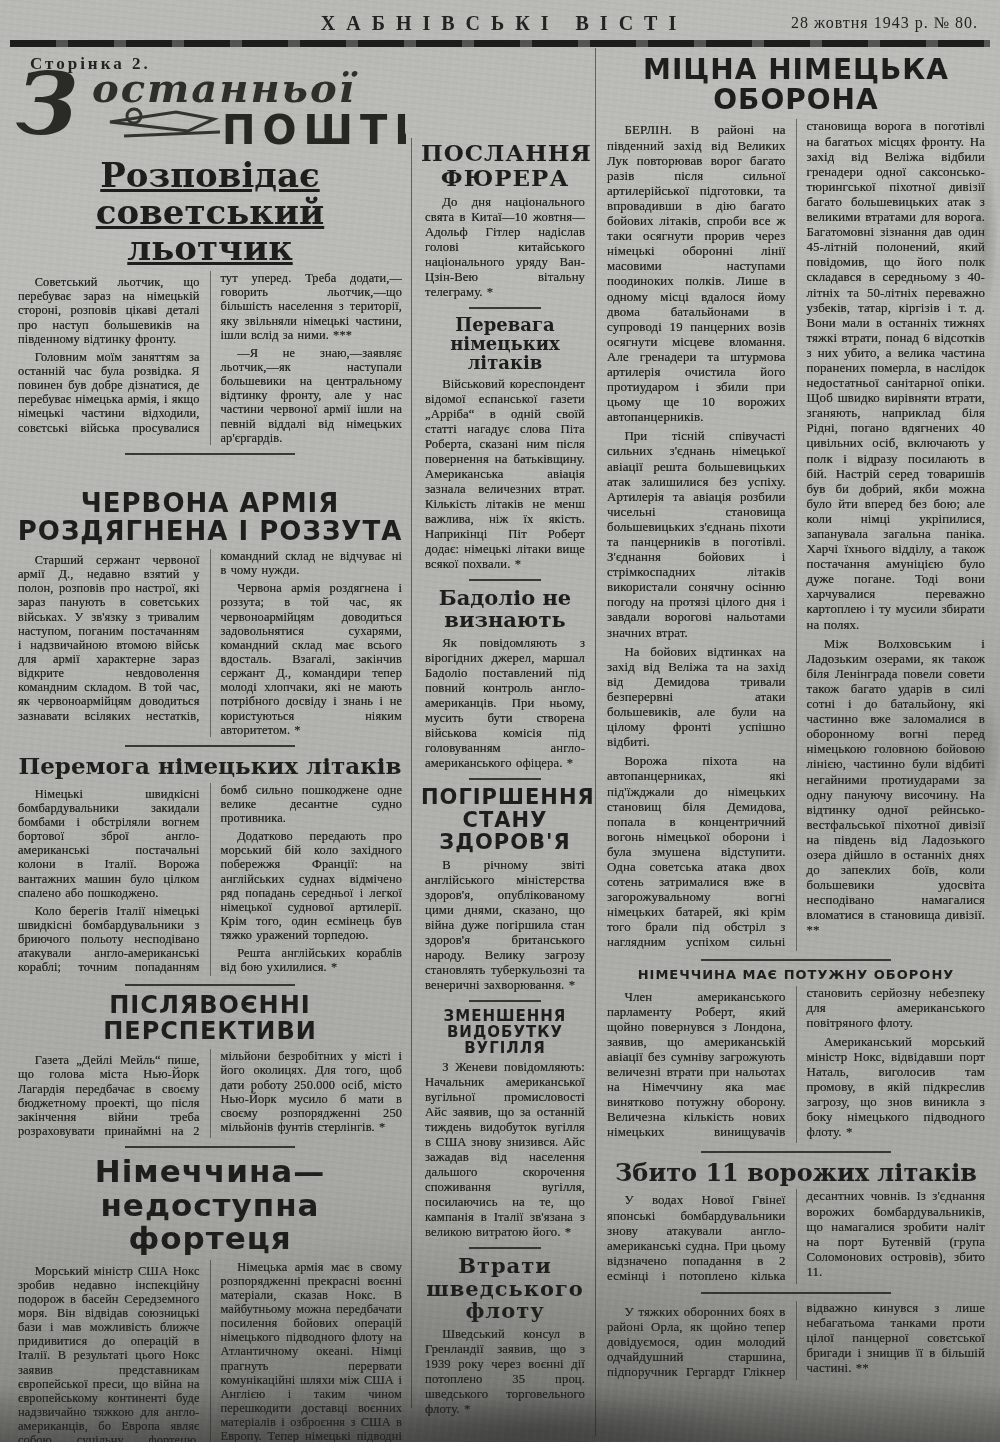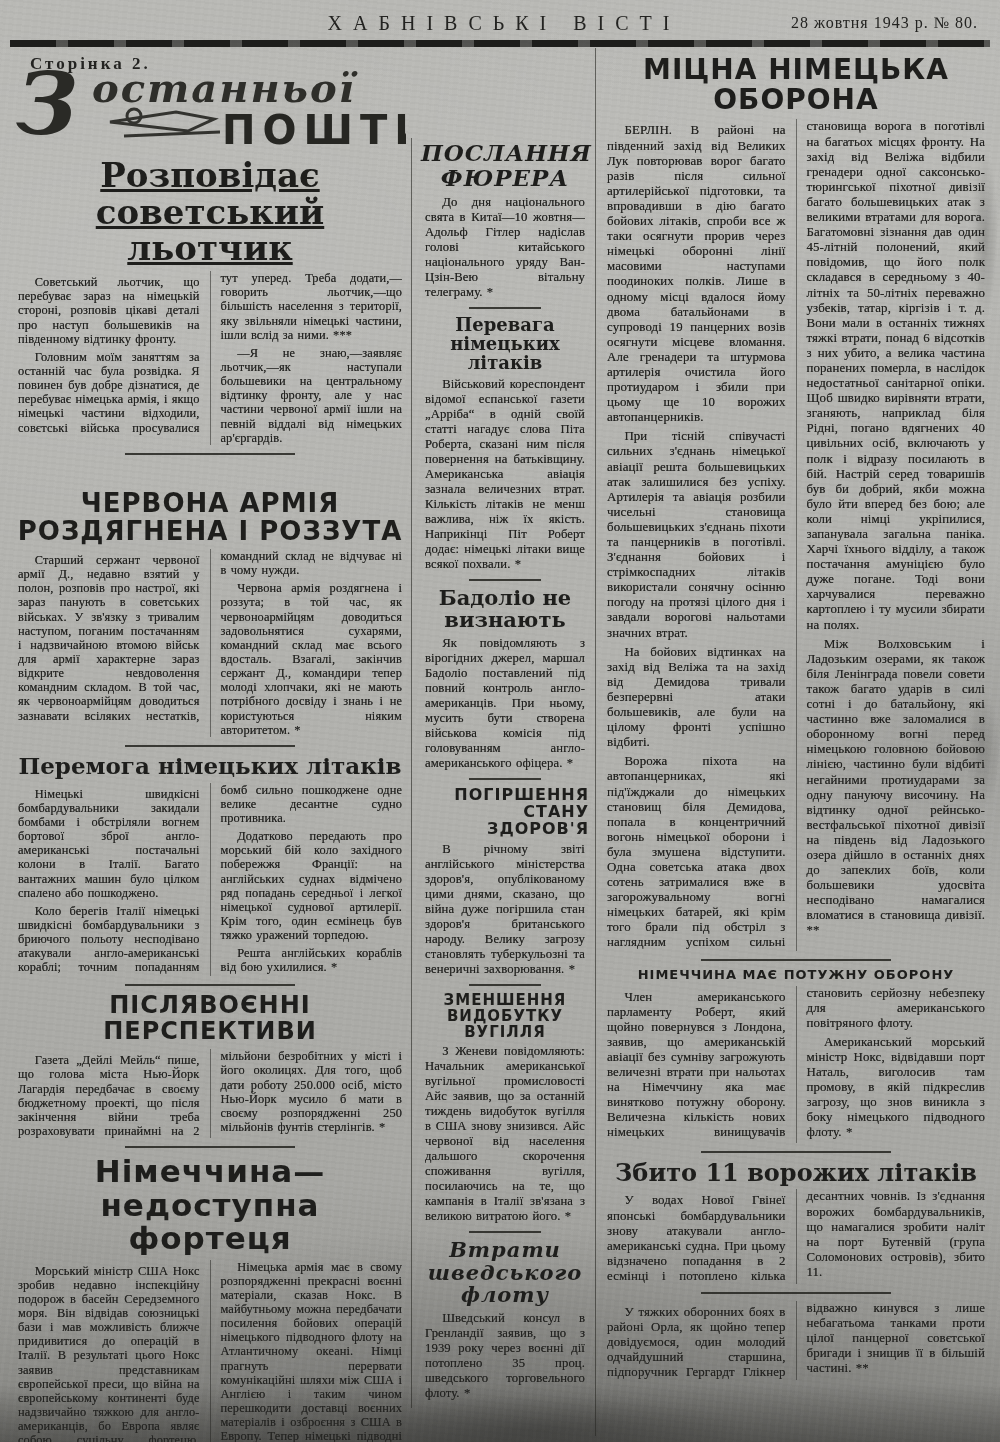--- a/index.html
+++ b/index.html
@@ -19,21 +19,21 @@
       repeating-linear-gradient(96deg, rgba(255,255,255,.028) 0 3px, transparent 3px 8px);
   }
   .stain{position:absolute;pointer-events:none;border-radius:50%;}
   .stain.s1{right:2px;top:150px;width:26px;height:170px;background:radial-gradient(closest-side,rgba(0,0,0,.18),transparent);}
   .stain.s2{right:0;top:690px;width:34px;height:120px;background:radial-gradient(closest-side,rgba(0,0,0,.14),transparent);}
   .stain.s3{left:330px;top:1395px;width:420px;height:70px;background:radial-gradient(closest-side,rgba(0,0,0,.20),transparent);}
 
   
   .pg-header{position:absolute;top:12px;left:30px;right:22px;height:26px;}
   .pg-no{position:absolute;left:0;top:2px;font-size:17px;font-weight:bold;letter-spacing:3px;margin-top:40px;}
-  .pg-title{position:absolute;left:50%;transform:translateX(-50%);top:0;font-size:20px;font-weight:normal;letter-spacing:11px;white-space:nowrap;}
+  .pg-title{position:absolute;left:50%;transform:translateX(-50%);top:0;font-size:20px;font-weight:bold;letter-spacing:11px;white-space:nowrap;}
   .pg-date{position:absolute;right:0;top:2px;font-size:16px;letter-spacing:1px;white-space:nowrap;}
   .rule-top{position:absolute;top:40px;left:10px;width:980px;height:7px;background:#1d1d1b;
     box-shadow:0 2px 0 rgba(0,0,0,.18);
     -webkit-mask:repeating-linear-gradient(90deg,#000 0 46px,rgba(0,0,0,.65) 46px 58px);
             mask:repeating-linear-gradient(90deg,#000 0 46px,rgba(0,0,0,.65) 46px 58px);}
 
   
   .col-left{position:absolute;left:14px;top:54px;width:392px;}
   .col-mid{position:absolute;left:421px;top:136px;width:168px;}
   .col-right{position:absolute;left:603px;top:50px;width:386px;}
@@ -47,24 +47,24 @@
   .mh-z{font:italic 900 86px "DejaVu Serif",serif;fill:#2a2a26;}
   .mh-script{font:italic 700 40px "DejaVu Serif",serif;fill:#2e2e2a;letter-spacing:2px;}
   .mh-block{font:700 40px "DejaVu Sans","Liberation Sans",sans-serif;fill:#262622;letter-spacing:7px;}
   .mh-doodle{stroke:#33332f;stroke-width:3;fill:none;}
 
   
   section.article{margin:0;}
   h2{margin:5px 0 4px;text-align:center;color:#1e1e1c;line-height:1.08;font-weight:bold;}
   .hl-serif{font-family:"DejaVu Serif","Liberation Serif",serif;}
   .hl-sans{font-family:"DejaVu Sans","Liberation Sans",sans-serif;letter-spacing:1px;}
-  .hl-ital{font-family:"DejaVu Serif","Liberation Serif",serif;font-style:italic;font-weight:600;letter-spacing:1px;}
+  .hl-ital{font-family:"DejaVu Serif","Liberation Serif",serif;font-weight:600;letter-spacing:1px;}
   .sz25{font-size:34px;text-decoration:underline;} .sz26{font-size:26px;margin-top:34px;} .sz23{font-size:23px;} .sz24{font-size:24px;}
   .sz31{font-size:31px;} .sz28{font-size:28px;} .sz21{font-size:21px;} .sz19{font-size:13px;}
-  .sz18{font-size:18px;} .sz16{font-size:16px;text-align:right;} .sz15{font-size:15px;}
+  .sz18{font-size:18px;} .sz16{font-size:21px;} .sz15{font-size:15px;}
 
   .body{text-align:justify;text-shadow:0 0 .5px rgba(30,30,28,.65);}
   .body p{margin:4px;text-indent:1.35em;}
   .col-left .body{font-size:12.4px;line-height:1.14;letter-spacing:.1px;word-spacing:1px;}
   .col-mid  .body{font-size:12.7px;line-height:1.18;letter-spacing:.1px;word-spacing:1px;}
   .col-right .body{font-size:12.9px;line-height:1.17;letter-spacing:.1px;word-spacing:1px;}
   .cols2{column-count:2;column-gap:13px;column-rule:1px solid rgba(40,40,36,.55);}
 
   .sep{border:none;height:0;border-top:2px solid rgba(35,35,31,.85);width:170px;margin:8px auto 7px;}
   .col-mid .sep{width:72px;border-top-width:2px;margin:7px auto 6px;}
@@ -121,21 +121,21 @@
       <div class="body cols2">
           <p>Старший сержант червоної армії Д., недавно взятий у полон, розповів про настрої, які зараз панують в советських військах. У зв'язку з тривалим наступом, поганим постачанням і надзвичайною втомою військ для армії характерне зараз відкрите невдоволення командним складом. В той час, як червоноармійцям доводиться зазнавати всіляких нестатків, командний склад не відчуває ні в чому нужди.</p>
           <p>Червона армія роздягнена і роззута; в той час, як червоноармійцям доводиться задовольнятися сухарями, командний склад має всього вдосталь. Взагалі, закінчив сержант Д., командири тепер молоді хлопчаки, які не мають потрібного досвіду і знань і не користуються ніяким авторитетом. *</p>
         </div>
     </section>
     <hr class="sep">
 
     <section class="article">
       <h2 class="hl-serif sz23">Перемога німецьких літаків</h2>
       <div class="body cols2">
-          <p>Німецькі швидкісні бомбардувальники закидали бомбами і обстріляли вогнем бортової зброї англо-американські постачальні колони в Італії. Багато вантажних машин було цілком спалено або пошкоджено.</p>
+          <p>Німецькі швидкісні бомбардувальники закидали бомбами і обстріляли вогнем бортової зброї англо-американські постачальні колони в Італії. Ворожа вантажних машин було цілком спалено або пошкоджено.</p>
           <p>Коло берегів Італії німецькі швидкісні бомбардувальники з бриючого польоту несподівано атакували англо-американські кораблі; точним попаданням бомб сильно пошкоджене одне велике десантне судно противника.</p>
           <p>Додатково передають про морський бій коло західного побережжя Франції: на англійських суднах відмічено ряд попадань середньої і легкої німецької суднової артилерії. Крім того, один есмінець був тяжко уражений торпедою.</p>
           <p>Решта англійських кораблів від бою ухилилися. *</p>
         </div>
     </section>
     <hr class="sep">
 
     <section class="article">
       <h2 class="hl-sans sz24">ПІСЛЯВОЄННІ ПЕРСПЕКТИВИ</h2>
       <div class="body cols2">
@@ -183,21 +183,21 @@
       <h2 class="hl-sans sz16">ПОГІРШЕННЯ СТАНУ ЗДОРОВ'Я</h2>
       <div class="body">
           <p>В річному звіті англійського міністерства здоров'я, опублікованому цими днями, сказано, що війна дуже погіршила стан здоров'я британського народу. Велику загрозу становлять туберкульозні та венеричні захворювання. *</p>
         </div>
     </section>
     <hr class="sep">
 
     <section class="article">
       <h2 class="hl-sans sz15">ЗМЕНШЕННЯ ВИДОБУТКУ ВУГІЛЛЯ</h2>
       <div class="body">
-          <p>З Женеви повідомляють: Начальник американської вугільної промисловості Айс заявив, що за останній тиждень видобуток вугілля в США знову знизився. Айс червоної від населення дальшого скорочення споживання вугілля, посилаючись на те, що кампанія в Італії зв'язана з великою витратою його. *</p>
+          <p>З Женеви повідомляють: Начальник американської вугільної промисловості Айс заявив, що за останній тиждень видобуток вугілля в США знову знизився. Айс зажадав від населення дальшого скорочення споживання вугілля, посилаючись на те, що кампанія в Італії зв'язана з великою витратою його. *</p>
         </div>
     </section>
     <hr class="sep">
 
     <section class="article">
       <h2 class="hl-ital sz21">Втрати шведського флоту</h2>
       <div class="body">
           <p>Шведський консул в Гренландії заявив, що з 1939 року через воєнні дії потоплено 35 проц. шведського торговельного флоту. *</p>
         </div>
     </section>

